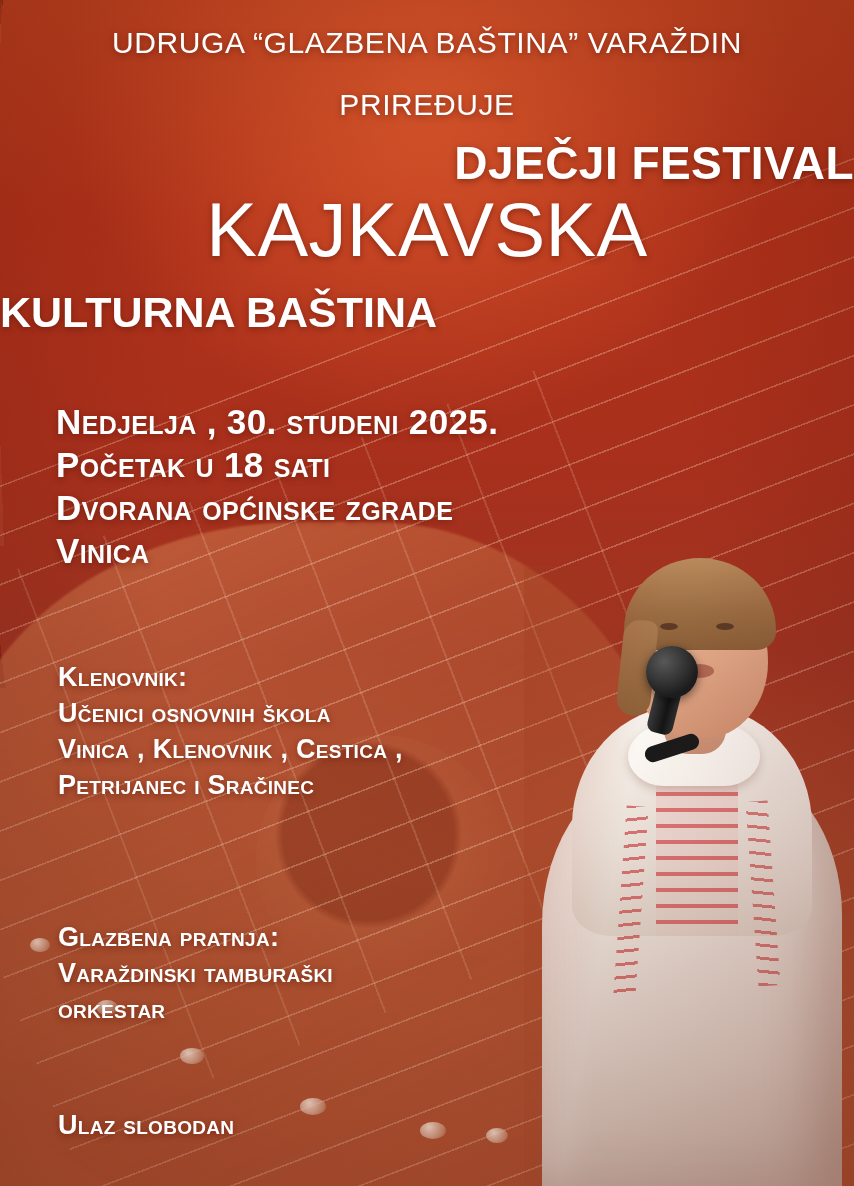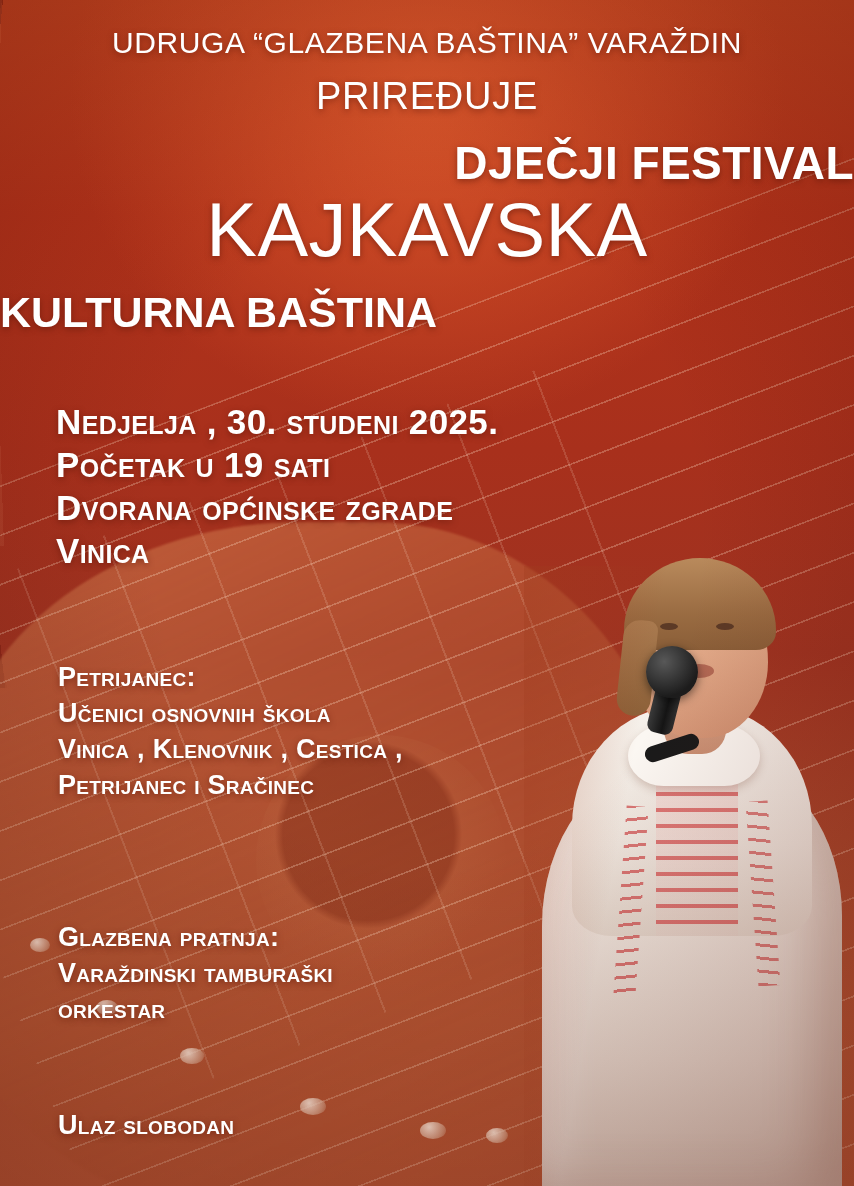--- a/index.html
+++ b/index.html
@@ -292,21 +292,21 @@
     text-shadow: 0 2px 6px rgba(90,20,8,0.55);
   }
   .head-1, .head-2 {
     position: absolute;
     width: 100%;
     text-align: center;
     font-weight: 400;
     letter-spacing: .02em;
   }
   .head-1 { top: 26px; font-size: 30px; }
-  .head-2 { top: 75px; font-size: 38px; }
+  .head-2 { top: 88px; font-size: 30px; }
 
   .title-1 {
     position: absolute;
     top: 136px; width: 100%;
     text-align: right;
     font-size: 46px;
     font-weight: bold;
     letter-spacing: .01em;
   }
   .title-2 {
@@ -406,27 +406,27 @@
 
     <div class="txt head-1">UDRUGA “GLAZBENA BAŠTINA” VARAŽDIN</div>
     <div class="txt head-2">PRIREĐUJE</div>
 
     <div class="txt title-1">DJEČJI FESTIVAL</div>
     <div class="txt title-2">KAJKAVSKA</div>
     <div class="txt title-3">KULTURNA BAŠTINA</div>
 
     <div class="txt when">
       <div class="small-caps-line">Nedjelja , 30. studeni 2025.</div>
-      <div class="small-caps-line">Početak u 19 sati</div>
+      <div class="small-caps-line">Početak u 18 sati</div>
       <div class="small-caps-line">Dvorana općinske zgrade</div>
       <div class="small-caps-line">Vinica</div>
     </div>
 
     <div class="txt block participants">
-      <span class="lbl small-caps-line">Petrijanec:</span>
+      <span class="lbl small-caps-line">Klenovnik:</span>
       <span class="lbl small-caps-line">Učenici osnovnih škola</span>
       <span class="lbl small-caps-line">Vinica , Klenovnik , Cestica ,</span>
       <span class="lbl small-caps-line">Petrijanec i Sračinec</span>
     </div>
 
     <div class="txt block accomp">
       <span class="lbl small-caps-line">Glazbena pratnja:</span>
       <span class="lbl small-caps-line">Varaždinski tamburaški</span>
       <span class="lbl small-caps-line">orkestar</span>
     </div>

